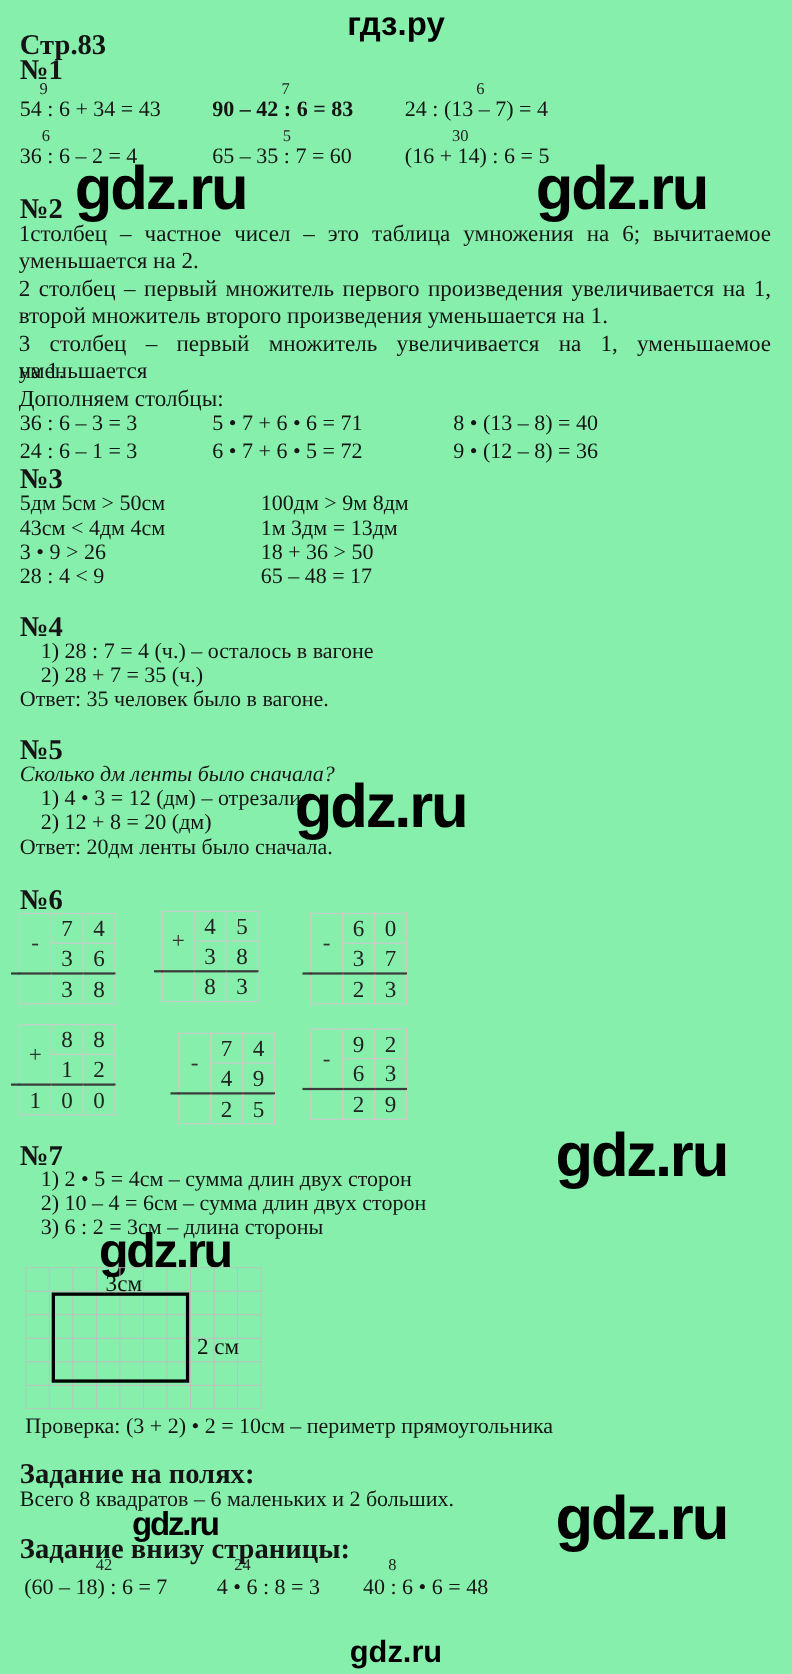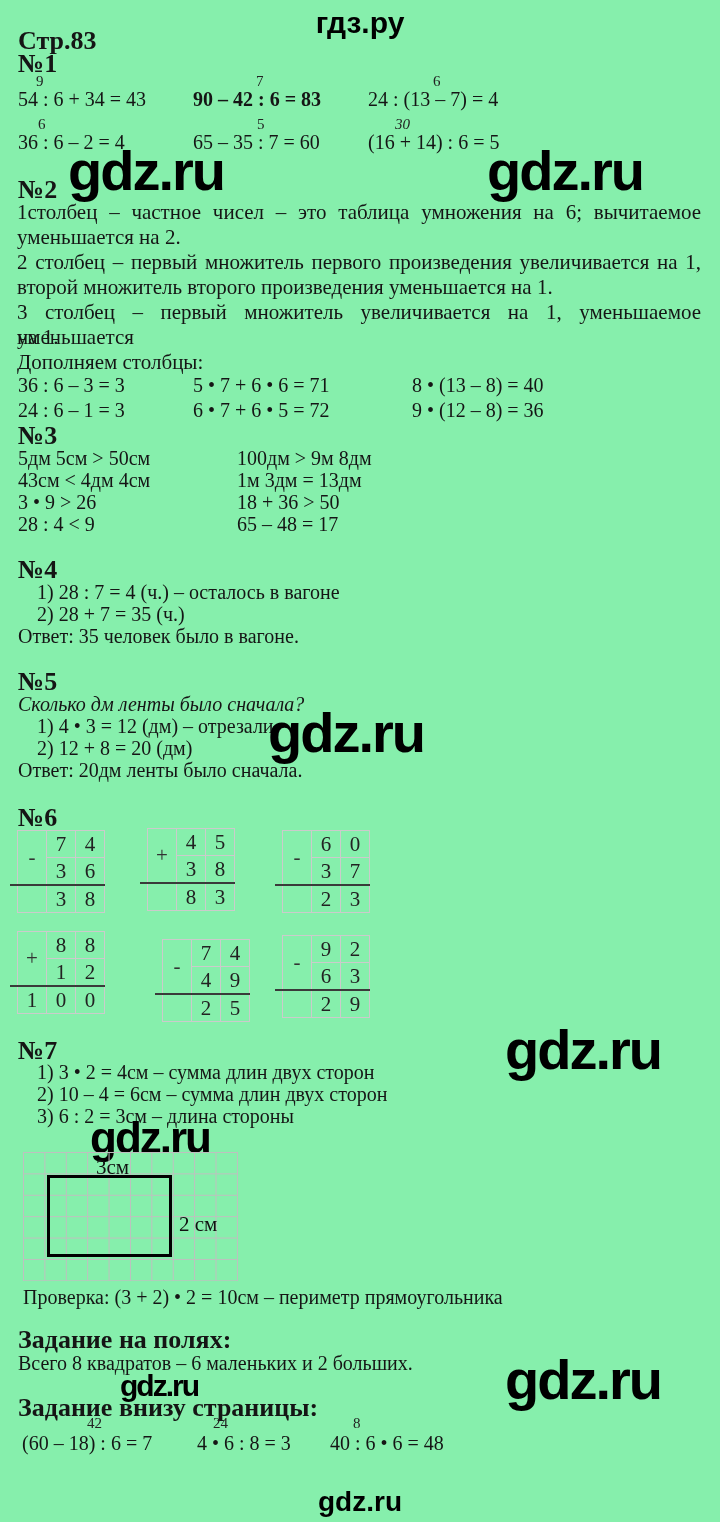--- a/index.html
+++ b/index.html
@@ -61,21 +61,21 @@
   <div class="abs txt b" style="left:18px;top:52px;">№1</div>
 
   <div class="abs sup" style="left:36px;top:74px;">9</div>
   <div class="abs sup" style="left:256px;top:74px;">7</div>
   <div class="abs sup" style="left:433px;top:74px;">6</div>
   <div class="abs eq" style="left:18px;top:88px;">54 : 6 + 34 = 43</div>
   <div class="abs eq" style="left:193px;top:88px;font-weight:bold;">90 – 42 : 6 = 83</div>
   <div class="abs eq" style="left:368px;top:88px;">24 : (13 – 7) = 4</div>
   <div class="abs sup" style="left:38px;top:117px;">6</div>
   <div class="abs sup" style="left:257px;top:117px;">5</div>
-  <div class="abs sup" style="left:395px;top:117px;font-style:italic;">30</div>
+  <div class="abs sup" style="left:411px;top:117px;">30</div>
   <div class="abs eq" style="left:18px;top:131px;">36 : 6 – 2 = 4</div>
   <div class="abs eq" style="left:193px;top:131px;">65 – 35 : 7 = 60</div>
   <div class="abs eq" style="left:368px;top:131px;">(16 + 14) : 6 = 5</div>
 
   <div class="wm wm-big" style="left:68px;top:146px;">gdz.ru</div>
   <div class="wm wm-big" style="left:487px;top:146px;">gdz.ru</div>
 
   <div class="abs txt b" style="left:18px;top:178px;">№2</div>
   <div class="jline" style="left:17px;top:200px;">1столбец – частное чисел – это таблица умножения на 6; вычитаемое</div>
   <div class="lline" style="left:17px;top:225px;">уменьшается на 2.</div>
@@ -242,21 +242,21 @@
           <td>2</td>
           <td>9</td>
           </tr>
     </tbody>
       </table>
       <i class="sumline"></i>
   </div>
 
   <div class="wm wm-big" style="left:505px;top:1025px;">gdz.ru</div>
   <div class="abs txt b" style="left:18px;top:1039px;">№7</div>
-  <div class="abs eq" style="left:37px;top:1061px;">1) 3 • 2 = 4см – сумма длин двух сторон</div>
+  <div class="abs eq" style="left:37px;top:1061px;">1) 2 • 5 = 4см – сумма длин двух сторон</div>
   <div class="abs eq" style="left:37px;top:1083px;">2) 10 – 4 = 6см – сумма длин двух сторон</div>
   <div class="abs eq" style="left:37px;top:1105px;">3) 6 : 2 = 3см – длина стороны</div>
   <div class="wm wm-med" style="left:90px;top:1118px;">gdz.ru</div>
 
   <div class="gridpaper">
     <div class="rectfig"></div>
     <div class="gridlabel" style="left:73px;top:3px;">3см</div>
     <div class="gridlabel" style="left:156px;top:60px;">2 см</div>
   </div>
 

